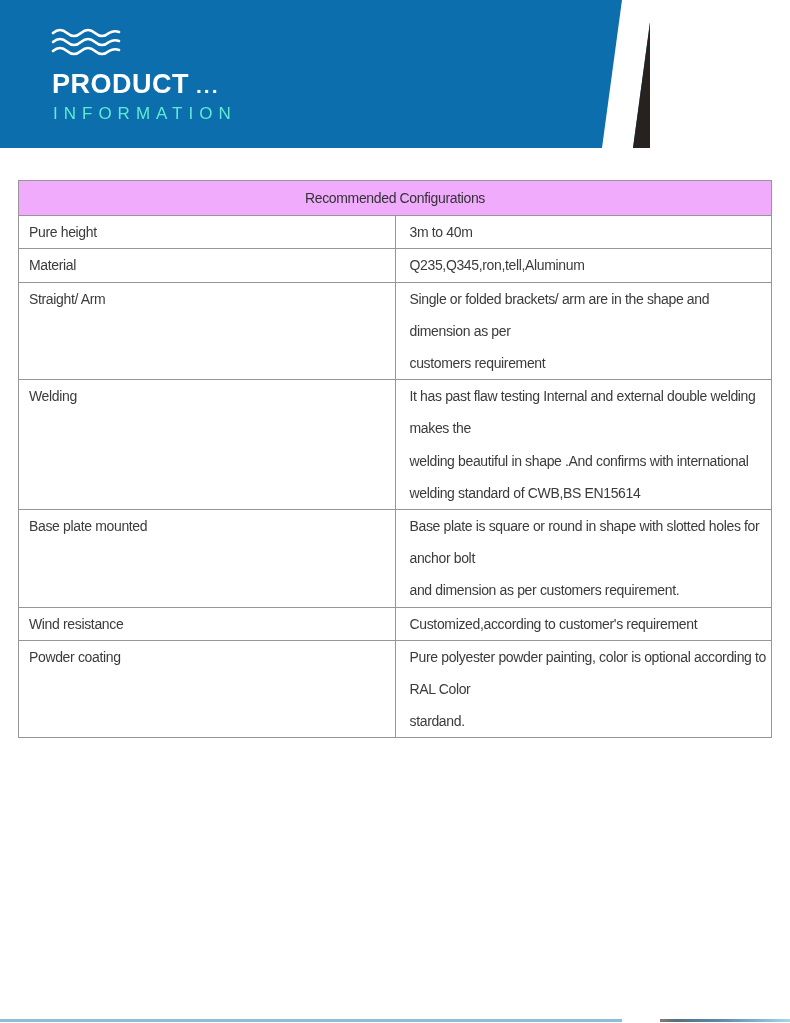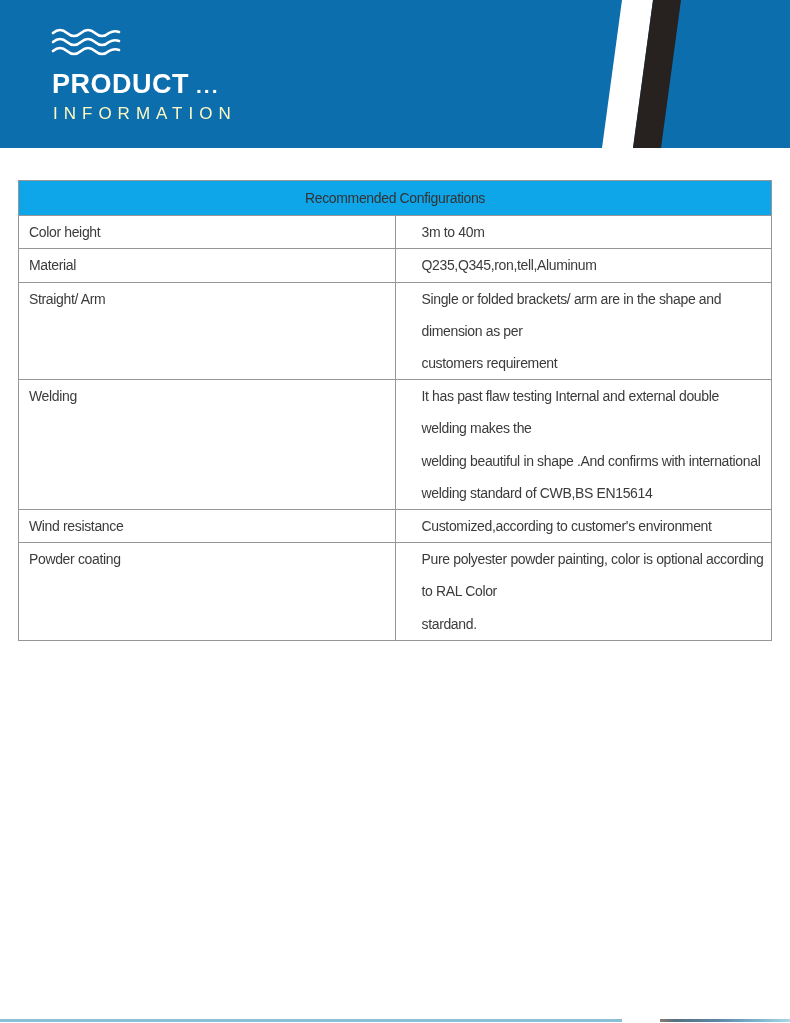--- a/index.html
+++ b/index.html
@@ -7,21 +7,21 @@
     width: 790px; height: 1023px;
     position: relative;
     background: #ffffff;
     overflow: hidden;
     font-family: "Liberation Sans", "DejaVu Sans", sans-serif;
   }
 
   
   .banner {
     position: absolute; left: 0; top: 0;
-    width: 790px; height: 148px;
+    width: 650px; height: 148px;
     background: #0d6ead;
     overflow: hidden;
   }
   .stripe-white {
     position: absolute; inset: 0;
     background: #ffffff;
     clip-path: polygon(622px 0, 653px 0, 633px 100%, 602px 100%);
   }
   .stripe-dark {
     position: absolute; inset: 0;
@@ -40,21 +40,21 @@
     letter-spacing: 0.5px;
     white-space: nowrap;
   }
   .banner-title .dots {
     font-size: 21px; font-weight: 700;
     letter-spacing: 2px; margin-left: 7px;
   }
   .banner-subtitle {
     position: absolute; left: 53px; top: 104px;
     margin: 0;
-    color: #fef9c3;
+    color: #5eead4;
     font-size: 17px; font-weight: 400;
     letter-spacing: 6px;
     white-space: nowrap;
   }
 
   
   table.spec {
     position: absolute; left: 18px; top: 180px;
     width: 754px;
     border-collapse: collapse;
@@ -62,30 +62,30 @@
     color: #3b3b3b;
   }
   table.spec td {
     border: 1px solid #969696;
     vertical-align: top;
     font-size: 14px;
     letter-spacing: -0.35px;
     line-height: 32.2px;
   }
   td.tbl-title {
-    background: #0ea5e9;
+    background: #f0abfc;
     text-align: center;
     height: 28px;
     line-height: 28px;
     font-size: 15px;
     letter-spacing: 0;
     color: #333333;
   }
   td.label { width: 269px; padding: 0 6px 0 10px; }
-  td.value { padding: 0 4px 0 26px; white-space: pre-line; }
+  td.value { padding: 0 4px 0 14px; white-space: pre-line; }
 
   
   .bottom-line-left {
     position: absolute; left: 0; top: 1019px;
     width: 622px; height: 2.5px;
     background: #8bbfd6;
   }
   .bottom-line-right {
     position: absolute; left: 660px; top: 1018.5px;
     width: 130px; height: 3px;
@@ -106,41 +106,46 @@
   <h1 class="banner-title"><span>PRODUCT</span><span class="dots">...</span></h1>
   <div class="banner-subtitle">INFORMATION</div>
 </div>
 
 <table class="spec">
   <tbody>
     <tr>
       <td class="tbl-title" colspan="2">Recommended Configurations</td>
     </tr>
     <tr>
-      <td class="label">Color height</td>
+      <td class="label">Pure height</td>
       <td class="value">3m to 40m</td>
     </tr>
     <tr>
       <td class="label">Material</td>
       <td class="value">Q235,Q345,ron,tell,Aluminum</td>
     </tr>
     <tr>
       <td class="label">Straight/ Arm</td>
       <td class="value">Single or folded brackets/ arm are in the shape and dimension as per
 customers requirement</td>
     </tr>
     <tr>
       <td class="label">Welding</td>
       <td class="value">It has past flaw testing Internal and external double welding makes the
 welding beautiful in shape .And confirms with international
 welding standard of CWB,BS EN15614</td>
     </tr>
     <tr>
+      <td class="label">Base plate mounted</td>
+      <td class="value">Base plate is square or round in shape with slotted holes for anchor bolt
+and dimension as per customers requirement.</td>
+    </tr>
+    <tr>
       <td class="label">Wind resistance</td>
-      <td class="value">Customized,according to customer's environment</td>
+      <td class="value">Customized,according to customer's requirement</td>
     </tr>
     <tr>
       <td class="label">Powder coating</td>
       <td class="value">Pure polyester powder painting, color is optional according to RAL Color
 stardand.</td>
     </tr>
 
   </tbody>
 </table>
 

